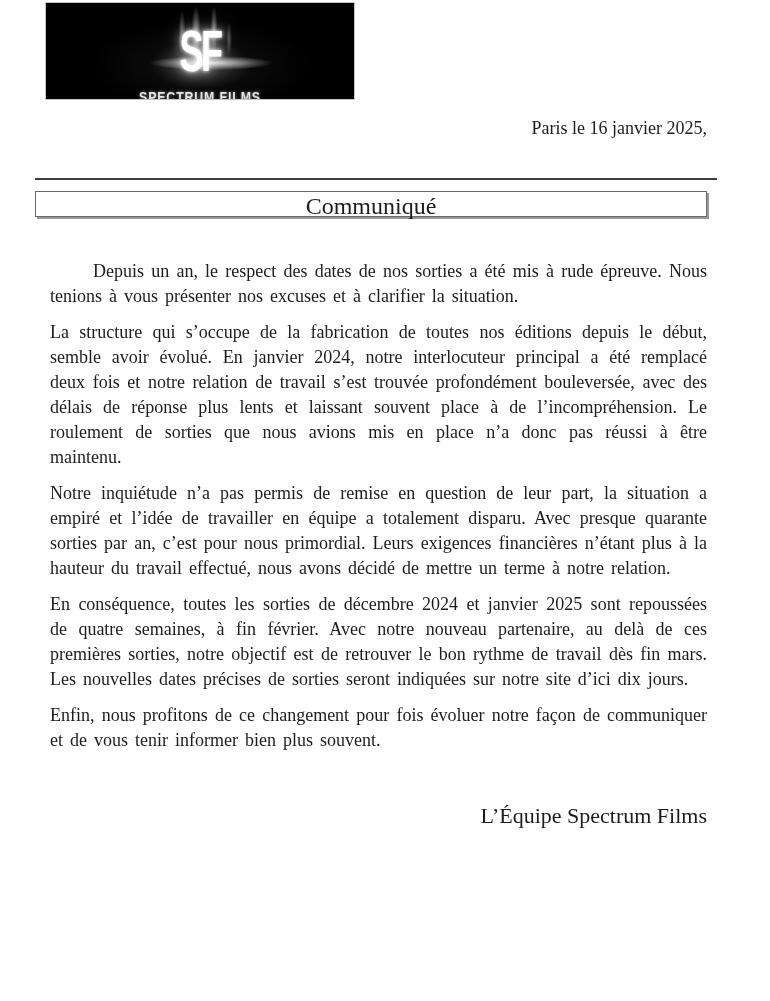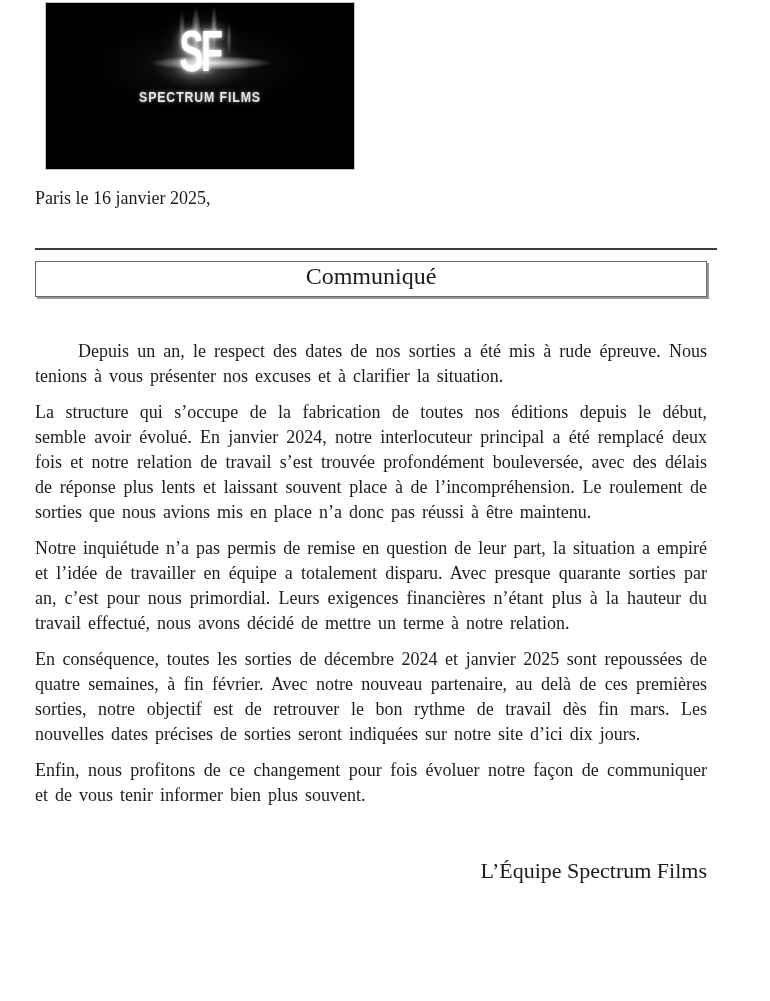--- a/index.html
+++ b/index.html
@@ -17,21 +17,21 @@
     background: #ffffff;
     padding: 0 63px 0 35px;
     position: relative;
   }
 
   
   .logo {
     position: relative;
     margin: 2px 0 0 10px;
     width: 310px;
-    height: 168px;
+    height: 98px;
     border: 1px solid #c4c4c4;
     overflow: hidden;
     background:
       radial-gradient(ellipse 95px 11px at 165px 60px, rgba(255,255,255,0.85), rgba(255,255,255,0) 65%),
       radial-gradient(ellipse 7px 42px at 150px 32px,  rgba(255,255,255,0.55), rgba(255,255,255,0) 70%),
       radial-gradient(ellipse 5px 30px at 136px 28px,  rgba(255,255,255,0.35), rgba(255,255,255,0) 70%),
       radial-gradient(ellipse 5px 34px at 168px 26px,  rgba(255,255,255,0.45), rgba(255,255,255,0) 70%),
       radial-gradient(ellipse 4px 24px at 183px 36px,  rgba(255,255,255,0.30), rgba(255,255,255,0) 70%),
       radial-gradient(ellipse 70px 34px at 155px 62px, rgba(255,255,255,0.22), rgba(255,255,255,0) 72%),
       radial-gradient(ellipse 150px 60px at 155px 62px, rgba(255,255,255,0.07), rgba(255,255,255,0) 75%),
@@ -69,46 +69,47 @@
     color: #e6e6e6;
     transform: scaleX(0.88);
     text-shadow: 0 0 4px rgba(255,255,255,0.55);
   }
 
   
   .date-line {
     margin-top: 16px;
     font-size: 18px;
     line-height: 25px;
+    text-align: right;
   }
   .rule {
     margin-top: 37px;
     width: calc(100% + 10px);
     border-top: 2px solid #3d3d3d;
   }
   .title-box {
     margin-top: 11px;
-    height: 36px;
+    height: 26px;
     line-height: 29px;
     text-align: center;
     font-size: 24px;
     border: 1px solid #6a6a6a;
     box-shadow: 2px 2px 0 rgba(135,135,135,0.85);
     background: #ffffff;
   }
 
   
   .body-text {
     margin-top: 42px;
     font-size: 18px;
     line-height: 25px;
     text-align: justify;
     word-spacing: 2.5px;
   }
-  .para { margin: 0 0 11px 0; }
+  .para { margin: 0 0 11px 15px; }
   .para.indent { text-indent: 43px; }
 
   .signature {
     margin-top: 50px;
     font-size: 22px;
     line-height: 25px;
     text-align: right;
   }
 </style>
 </head>

